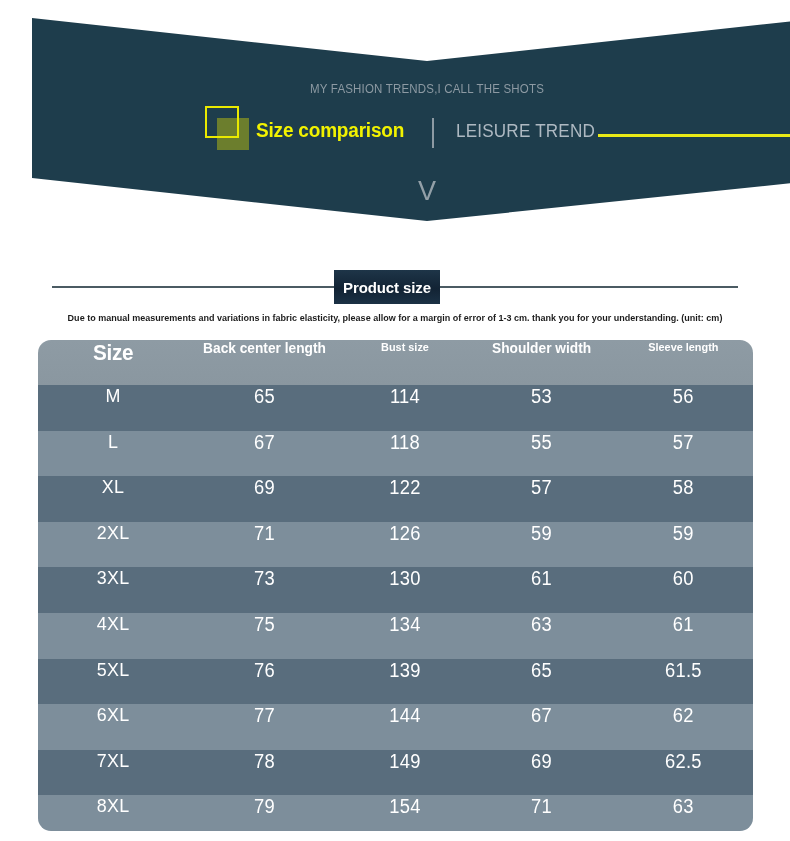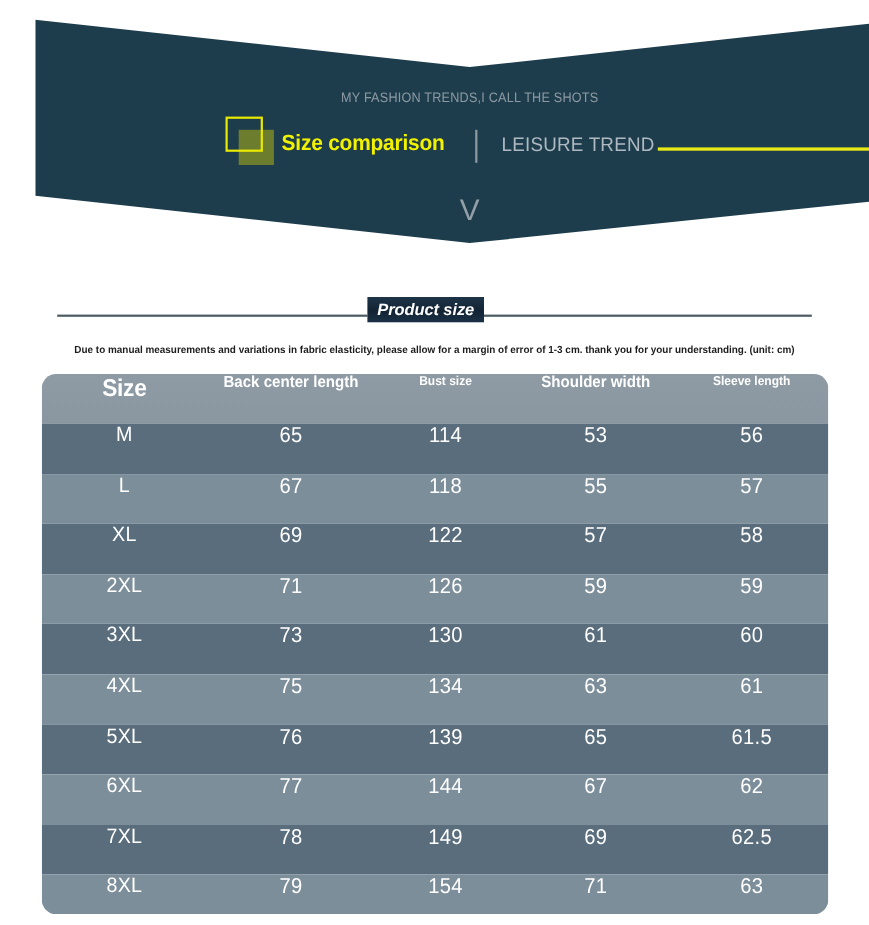--- a/index.html
+++ b/index.html
@@ -76,26 +76,25 @@
   .divider {
     position:absolute; left:0; top:270px; width:790px; height:34px;
   }
   .divider-line {
     position:absolute; top:16px; height:1.5px; background:#4b5b63;
   }
   .divider-line.left  { left:52px;  width:282px; }
   .divider-line.right { left:440px; width:298px; }
   .divider-badge {
     position:absolute; left:334px; top:270px;
-    width:106px; height:23px;
+    width:106px; height:34px;
     background:linear-gradient(180deg,#1e3548 0%,#122334 55%,#1b3145 100%);
     color:#ffffff; font-size:15px; font-weight:bold;
     display:flex; align-items:center; justify-content:center;
     letter-spacing:-.1px;
-    font-style:italic;
   }
 
   
   .disclaimer {
     position:absolute; left:0; top:313px; width:790px;
     text-align:center;
     font-size:9.3px; font-weight:bold; color:#1c1c1c;
     font-family:"Liberation Sans Narrow","Liberation Sans", sans-serif;
     transform:scaleX(.97); transform-origin:center;
     white-space:nowrap;

